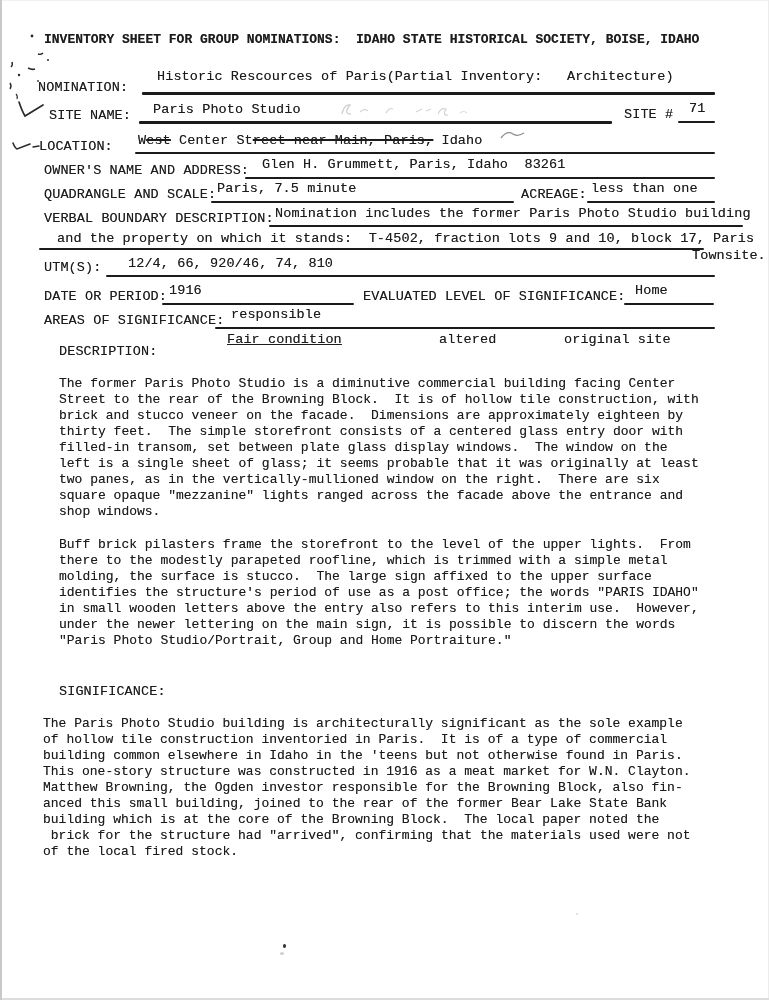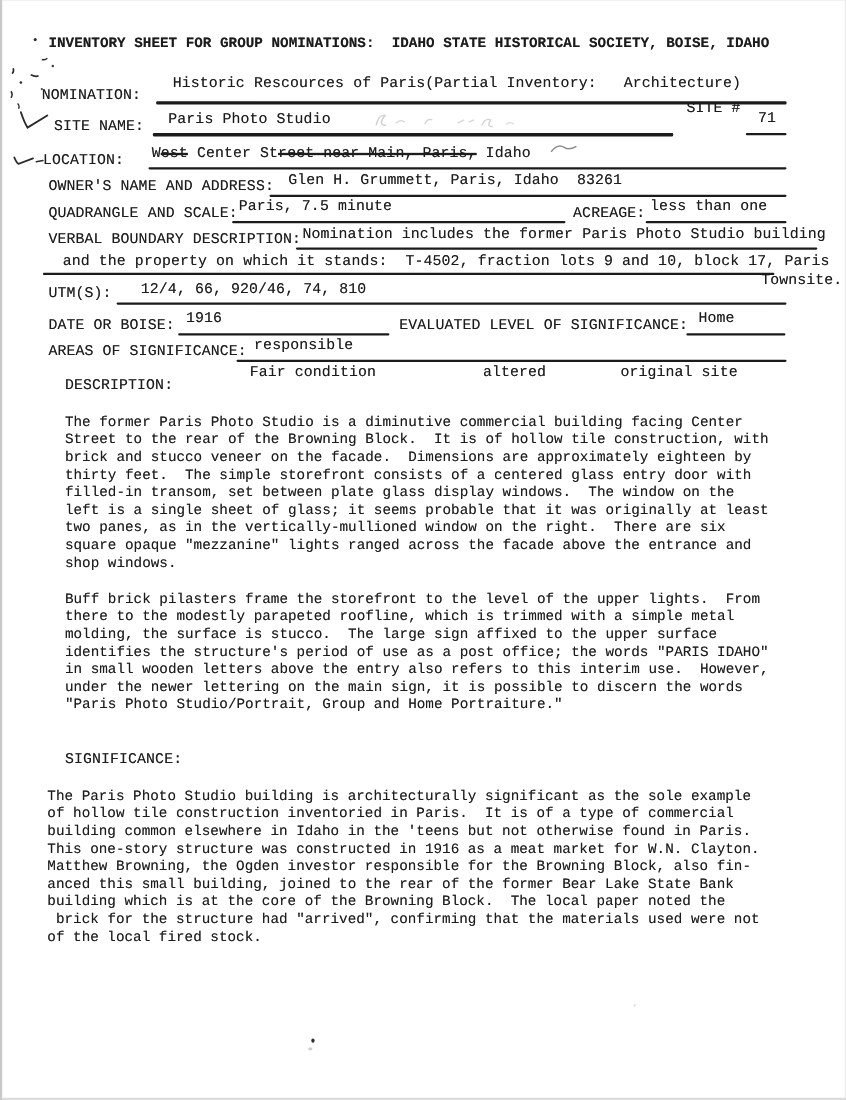--- a/index.html
+++ b/index.html
@@ -55,21 +55,21 @@
   <div class="t lbl" style="left:47px;top:108px;">SITE NAME:</div>
   <div class="t fill" style="left:151px;top:102px;">Paris Photo Studio</div>
   <svg class="mark" style="left:332px;top:100px;" width="160" height="20" viewBox="0 0 160 20" opacity="0.55">
     <path d="M8 14 q2 -10 8 -9 q-7 9 1 9" stroke="#a9a9a9" stroke-width="1.3" fill="none"></path>
     <path d="M26 12 q4 -4 8 -1" stroke="#b2b2b2" stroke-width="1.2" fill="none"></path>
     <path d="M52 13 q3 -6 7 -4" stroke="#b2b2b2" stroke-width="1.2" fill="none"></path>
     <path d="M82 12 l6 -3 m4 2 l5 -2" stroke="#b5b5b5" stroke-width="1.2" fill="none"></path>
     <path d="M104 14 q3 -7 8 -5 q-4 7 2 6" stroke="#aeaeae" stroke-width="1.2" fill="none"></path>
     <path d="M126 13 q4 -3 7 0" stroke="#bbb" stroke-width="1.1" fill="none"></path>
   </svg>
-  <div class="t lbl" style="left:622px;top:92px;">SITE #</div>
+  <div class="t lbl" style="left:622px;top:107px;">SITE #</div>
   <div class="t fill" style="left:687px;top:101px;">71</div>
   <div class="ul heavy" style="left:137px;top:121px;width:473px;"></div>
   <div class="ul" style="left:676px;top:121px;width:37px;"></div>
 
   <svg class="mark" style="left:8px;top:138px;" width="32" height="16" viewBox="0 0 32 16">
     <path d="M3 5 Q5 10 7 11 L20 6" stroke="#2b2b2b" stroke-width="1.6" fill="none" stroke-linecap="round"></path>
     <path d="M23 9 L29 8" stroke="#2b2b2b" stroke-width="1.4" fill="none" stroke-linecap="round"></path>
   </svg>
   <div class="t lbl" style="left:37px;top:139px;">LOCATION:</div>
   <div class="t fill" style="left:136px;top:133px;"><span>W</span><span class="strike">est</span><span> Center St</span><span class="strike">reet near Main, Paris,</span><span> Idaho</span></div>
@@ -93,32 +93,32 @@
   <div class="t fill" style="left:273px;top:206px;">Nomination includes the former Paris Photo Studio building</div>
   <div class="ul" style="left:267px;top:225px;width:474px;"></div>
   <div class="t fill" style="left:55px;top:231px;">and the property on which it stands:  T-4502, fraction lots 9 and 10, block 17, Paris</div>
   <div class="ul" style="left:37px;top:248px;width:665px;"></div>
   <div class="t fill" style="left:690px;top:248px;">Townsite.</div>
 
   <div class="t lbl" style="left:42px;top:260px;text-align:right;">UTM(S):</div>
   <div class="t fill" style="left:126px;top:256px;">12/4, 66, 920/46, 74, 810</div>
   <div class="ul" style="left:104px;top:275px;width:609px;"></div>
 
-  <div class="t lbl" style="left:42px;top:289px;">DATE OR BOISE:</div>
+  <div class="t lbl" style="left:42px;top:289px;">DATE OR PERIOD:</div>
   <div class="t fill" style="left:167px;top:283px;">1916</div>
   <div class="ul" style="left:160px;top:303px;width:192px;"></div>
   <div class="t lbl" style="left:361px;top:289px;">EVALUATED LEVEL OF SIGNIFICANCE:</div>
   <div class="t fill" style="left:633px;top:283px;">Home</div>
   <div class="ul" style="left:622px;top:303px;width:90px;"></div>
 
   <div class="t lbl" style="left:42px;top:313px;">AREAS OF SIGNIFICANCE:</div>
   <div class="t fill" style="left:229px;top:307px;">responsible</div>
   <div class="ul" style="left:213px;top:327px;width:500px;"></div>
 
-  <div class="t fill" style="left:225px;top:332px;">Fair condition</div>
+  <div class="t fill" style="left:225px;top:332px;text-decoration:underline;">Fair condition</div>
   <div class="t fill" style="left:437px;top:332px;">altered</div>
   <div class="t fill" style="left:562px;top:332px;">original site</div>
 
   <div class="t heading" style="left:57px;top:344px;">DESCRIPTION:</div>
   <div class="para" style="left:57px;top:537px;">Buff brick pilasters frame the storefront to the level of the upper lights.  From
 there to the modestly parapeted roofline, which is trimmed with a simple metal
 molding, the surface is stucco.  The large sign affixed to the upper surface
 identifies the structure's period of use as a post office; the words "PARIS IDAHO"
 in small wooden letters above the entry also refers to this interim use.  However,
 under the newer lettering on the main sign, it is possible to discern the words

